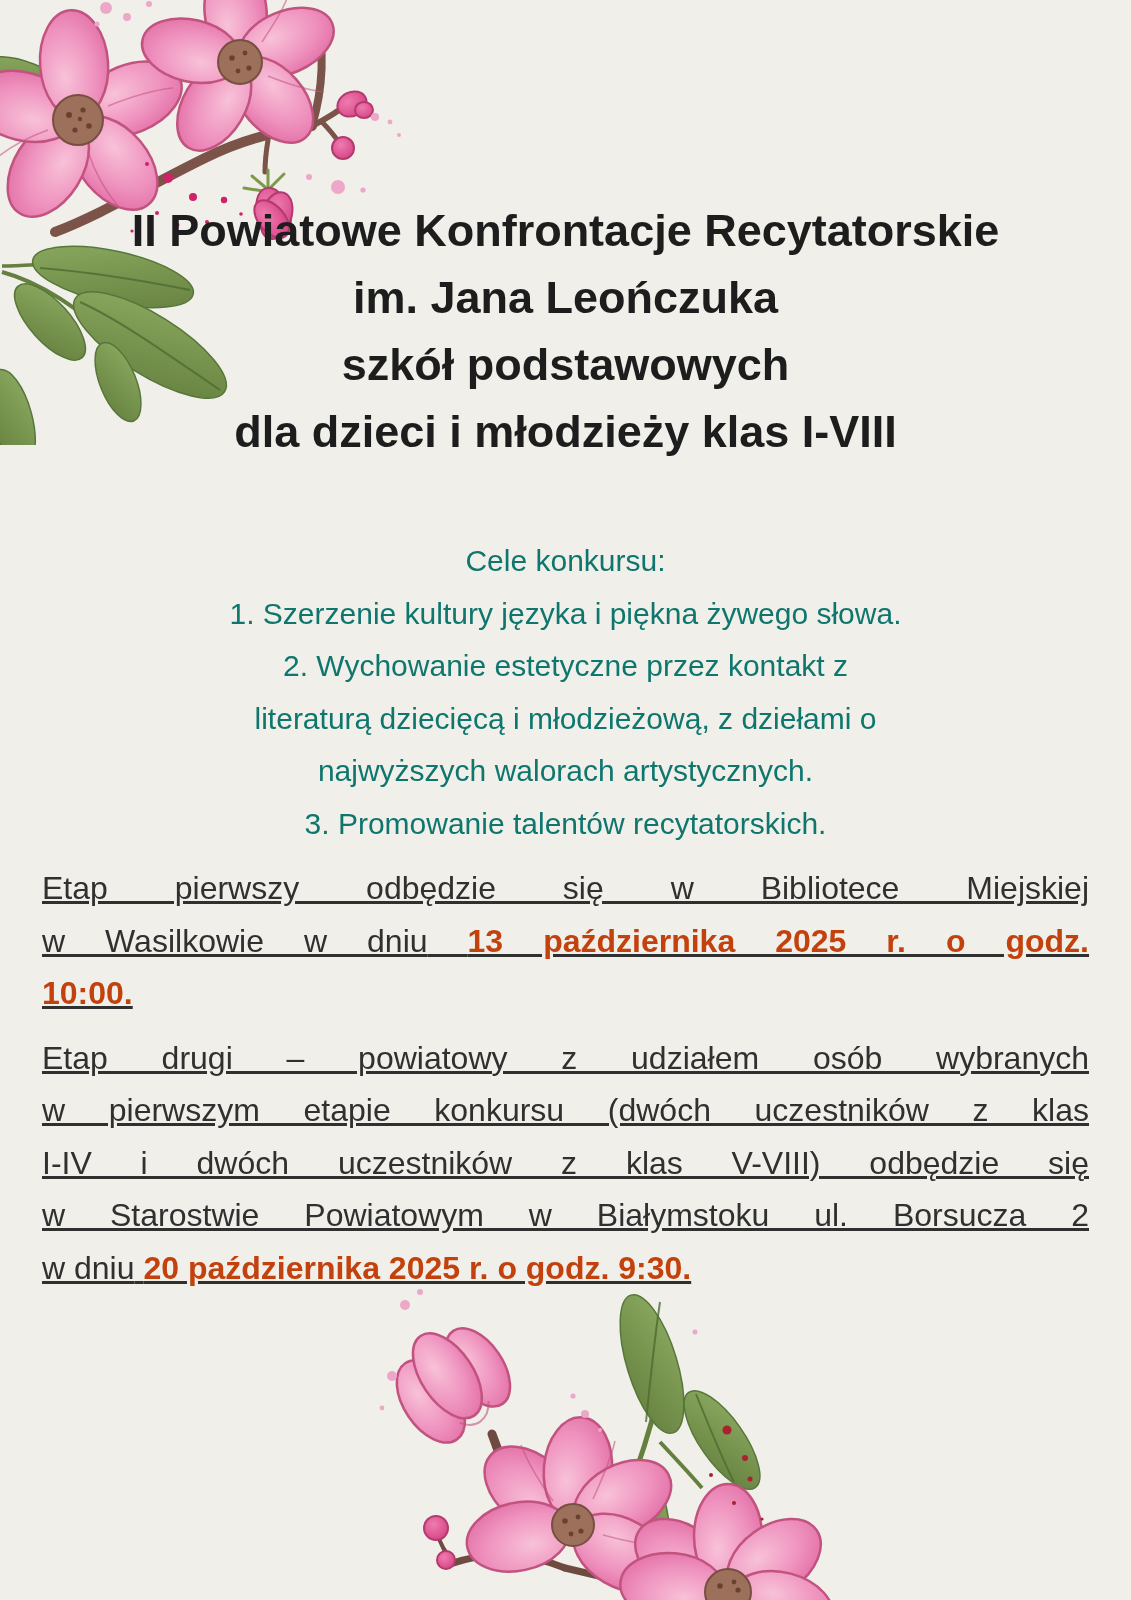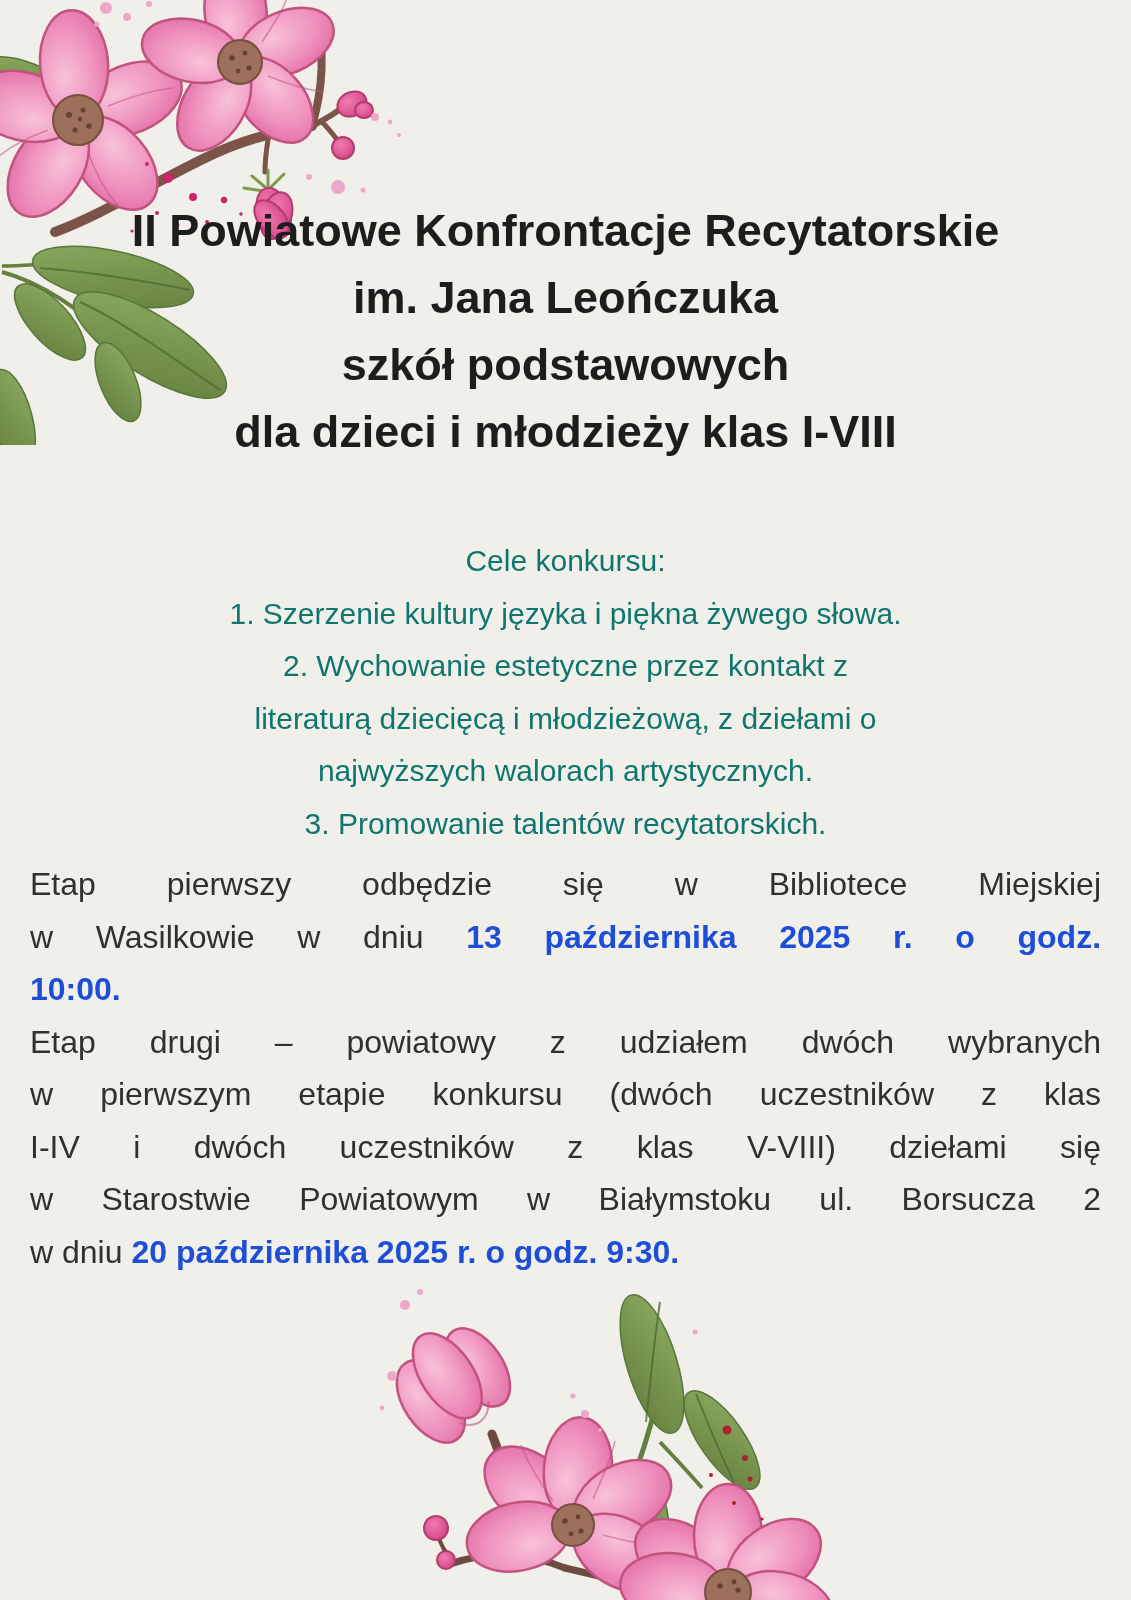--- a/index.html
+++ b/index.html
@@ -30,32 +30,32 @@
     font-size: 30px;
     line-height: 52.5px;
     color: #0f766e;
   }
   .stages {
     margin: 8px 30px 0 30px;
     font-size: 32px;
     line-height: 52.5px;
     color: #303030;
   }
-  .stage { margin: 0; }
+  .stage { margin: 12px; text-decoration: underline; }
   .s-line {
     text-align: justify;
     text-align-last: justify;
     -moz-text-align-last: justify;
   }
   .s-line.plain {
     text-align: right;
     text-align-last: left;
     -moz-text-align-last: left;
   }
-  .stages strong { font-weight: 700; color: #1d4ed8; }
+  .stages strong { font-weight: 700; color: #c2410c; }
 </style>
 </head>
 <body>
 
 <div class="poster">
 
   <svg class="deco deco-top-left" width="430" height="445" viewBox="0 0 430 445" aria-hidden="true">
     <defs>
       <radialGradient id="pg1" cx="38%" cy="35%" r="80%">
         <stop offset="0%" stop-color="#f8c2d8"></stop>
@@ -321,23 +321,23 @@
         <div class="s-line">
           <span>w Wasilkowie w dniu</span>
           <strong>13 października 2025 r. o godz.</strong>
         </div>
         <div class="s-line plain">
           <strong>10:00.</strong>
         </div>
       </div>
 
       <div class="stage">
-        <div class="s-line">Etap drugi – powiatowy z udziałem dwóch wybranych</div>
+        <div class="s-line">Etap drugi – powiatowy z udziałem osób wybranych</div>
         <div class="s-line">w pierwszym etapie konkursu (dwóch uczestników z klas</div>
-        <div class="s-line">I-IV i dwóch uczestników z klas V-VIII) dziełami się</div>
+        <div class="s-line">I-IV i dwóch uczestników z klas V-VIII) odbędzie się</div>
         <div class="s-line">w Starostwie Powiatowym w Białymstoku ul. Borsucza 2</div>
         <div class="s-line plain">
           <span>w dniu</span>
           <strong>20 października 2025 r. o godz. 9:30.</strong>
         </div>
       </div>
 
     </section>
   </div>
 </div>

